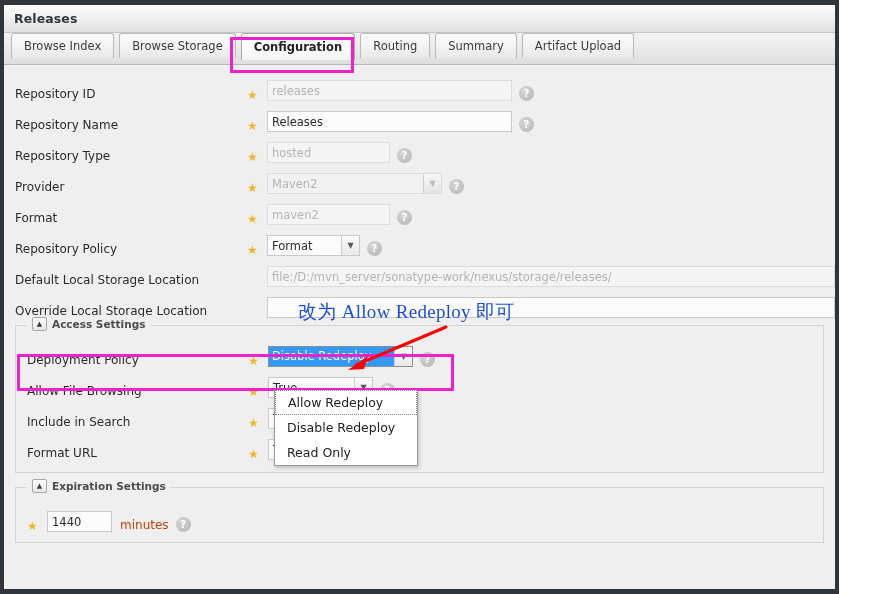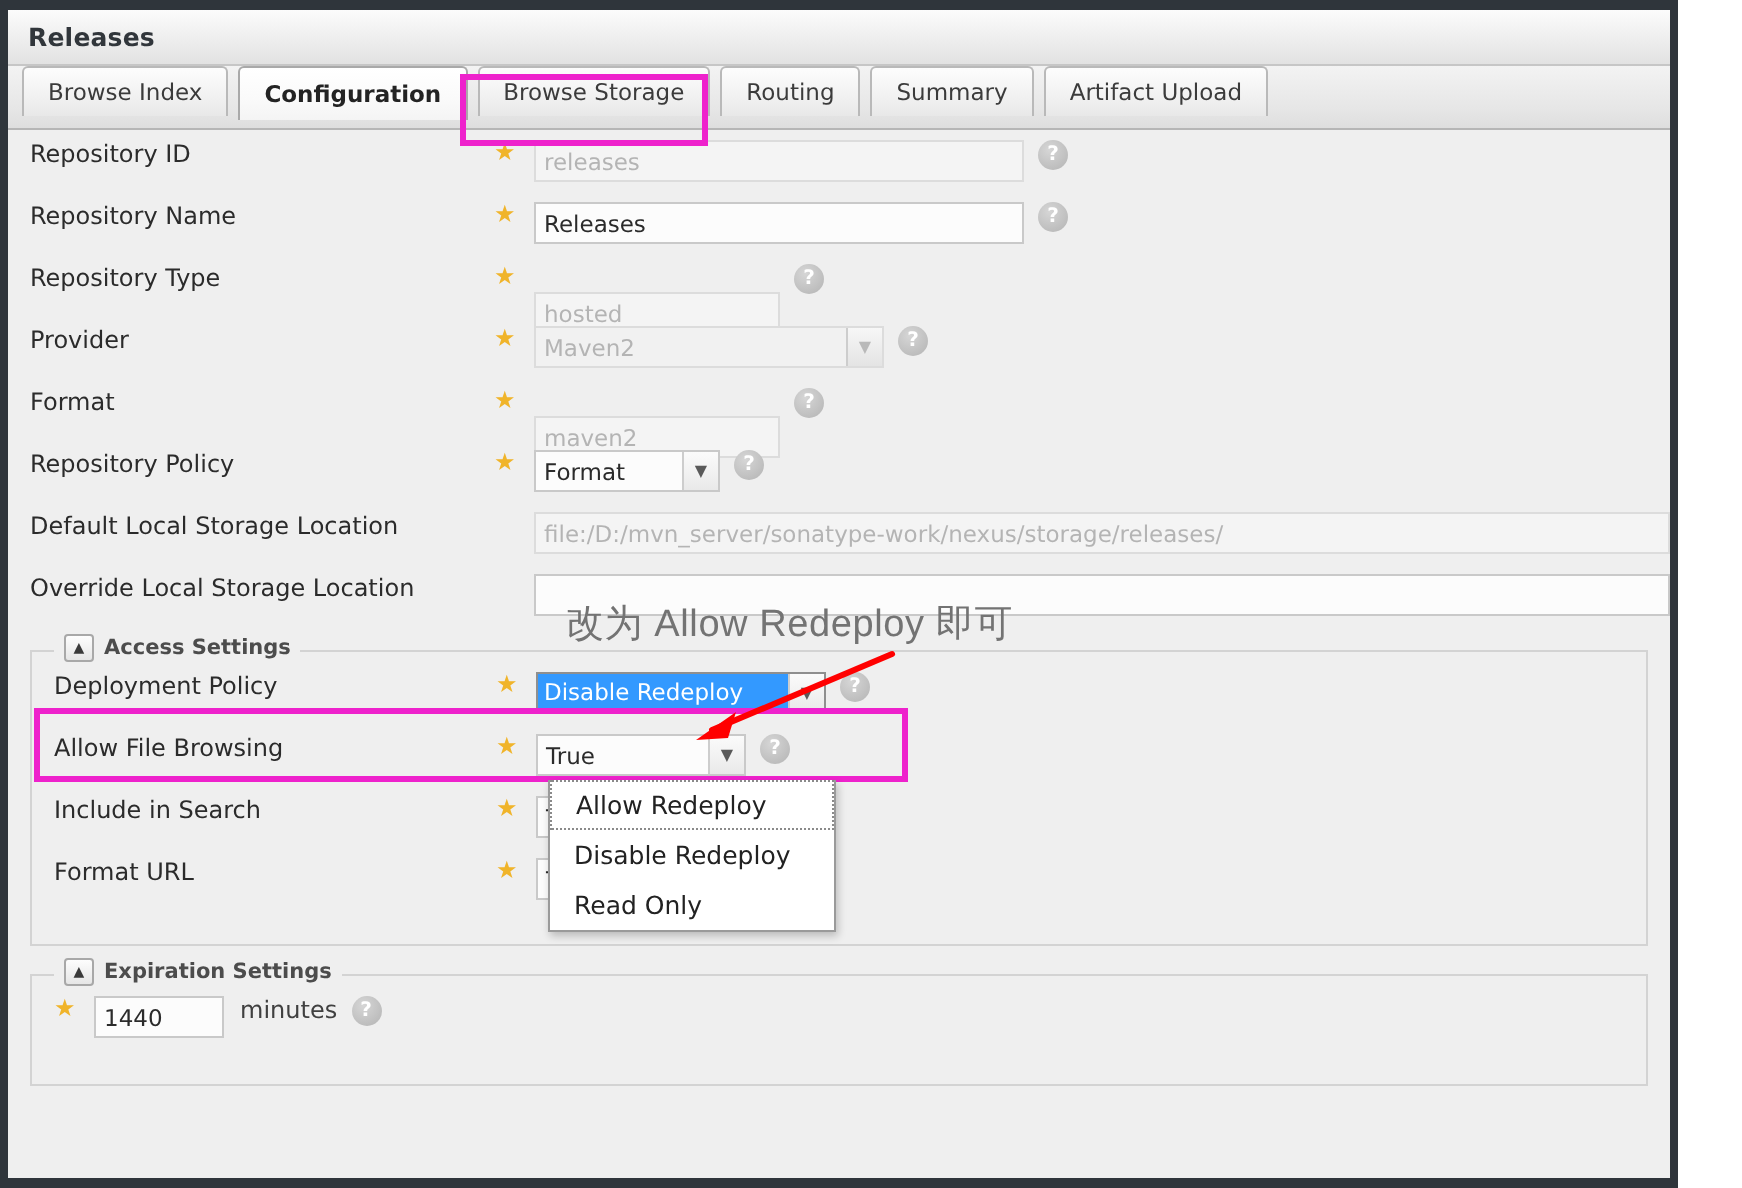--- a/index.html
+++ b/index.html
@@ -76,21 +76,21 @@
   
   #formarea {
     position: relative;
     padding-top: 5px;
     background: #efefef;
     height: 100%;
   }
 
   .row {
     display: flex;
-    align-items: flex-start;
+    align-items: flex-end;
     height: 31px;
     padding-left: 11px;
   }
   .row .lbl {
     width: 232px;
     font-size: 12px;
     color: #2b2b2b;
     flex: 0 0 232px;
   }
   .row .star {
@@ -175,21 +175,21 @@
     font-size: 10px;
     font-weight: bold;
     display: flex; align-items: center; justify-content: center;
     margin-left: 7px;
     flex: 0 0 15px;
     line-height: 1;
   }
 
   .trail {
     font-size: 12px;
-    color: #404040;
+    color: #c2410c;
     margin-left: 8px;
   }
 
   
   .fs {
     margin: 7px 11px 0 11px;
     border: 1px solid #d3d3d3;
     background: #efefef;
     position: relative;
     padding-top: 10px;
@@ -222,24 +222,24 @@
     position: absolute;
     border: 3px solid #ee22cc;
     pointer-events: none;
     z-index: 40;
   }
   #mbox-tab   { left: 226px; top: 32px; width: 124px; height: 36px; }
   #mbox-dep   { left: 13px;  top: 349px; width: 437px; height: 37px; }
 
   #cn-note {
     position: absolute;
-    left: 279px; top: 294px;
+    left: 294px; top: 294px;
     font-size: 19px;
-    color: #737373;
-    font-family: Liberation Sans, sans-serif;
+    color: #1d4ed8;
+    font-family: Liberation Serif, serif;
     white-space: nowrap;
     z-index: 45;
     letter-spacing: .3px;
   }
   #arrow-svg {
     position: absolute;
     left: 330px; top: 318px;
     width: 120px; height: 50px;
     z-index: 46;
     pointer-events: none;
@@ -274,22 +274,22 @@
 <body>
 
 <div id="window">
 
   <div id="titlebar">
     <span class="title">Releases</span>
   </div>
 
   <div id="tabstrip">
     <div class="tab">Browse Index</div>
+    <div class="tab">Browse Storage</div>
     <div class="tab active">Configuration</div>
-    <div class="tab">Browse Storage</div>
     <div class="tab">Routing</div>
     <div class="tab">Summary</div>
     <div class="tab">Artifact Upload</div>
   </div>
 
   <div id="formarea">
 
     <div class="row">
       <span class="lbl">Repository ID</span>
       <span class="star">★</span>

